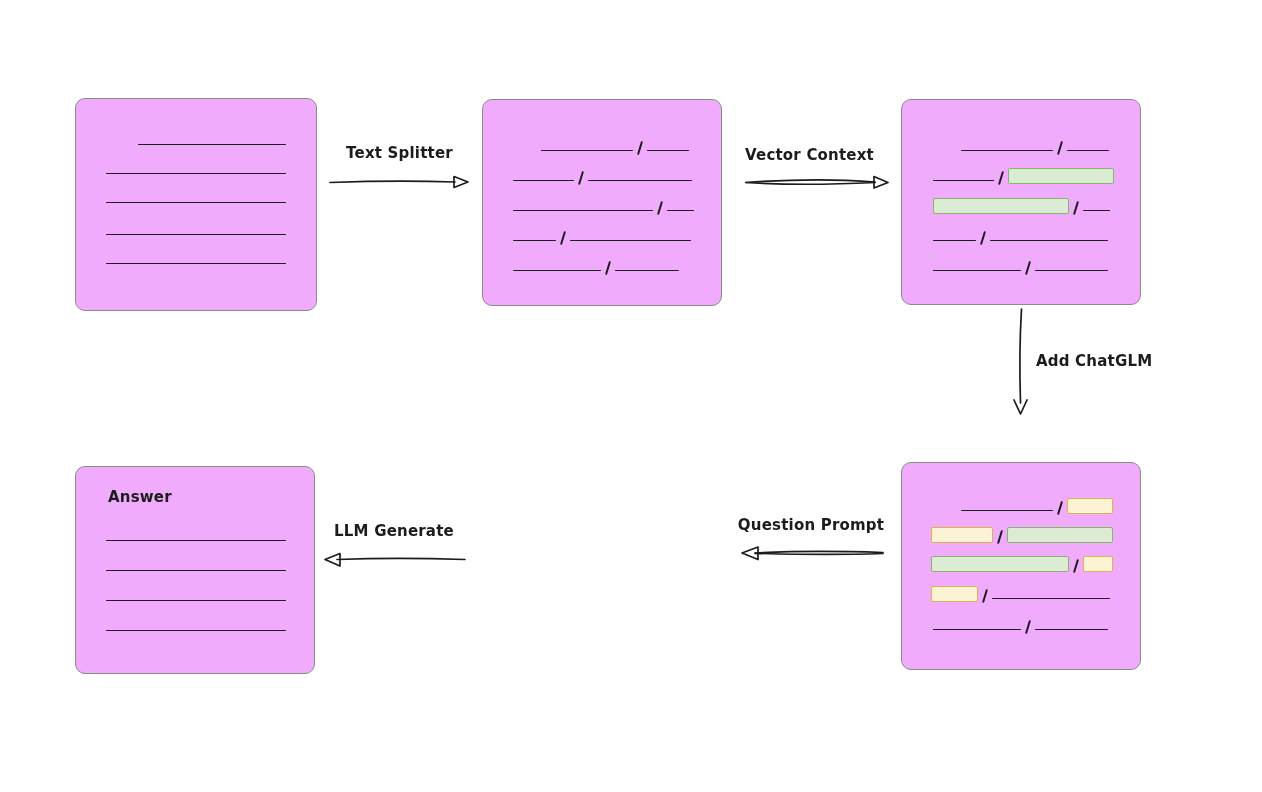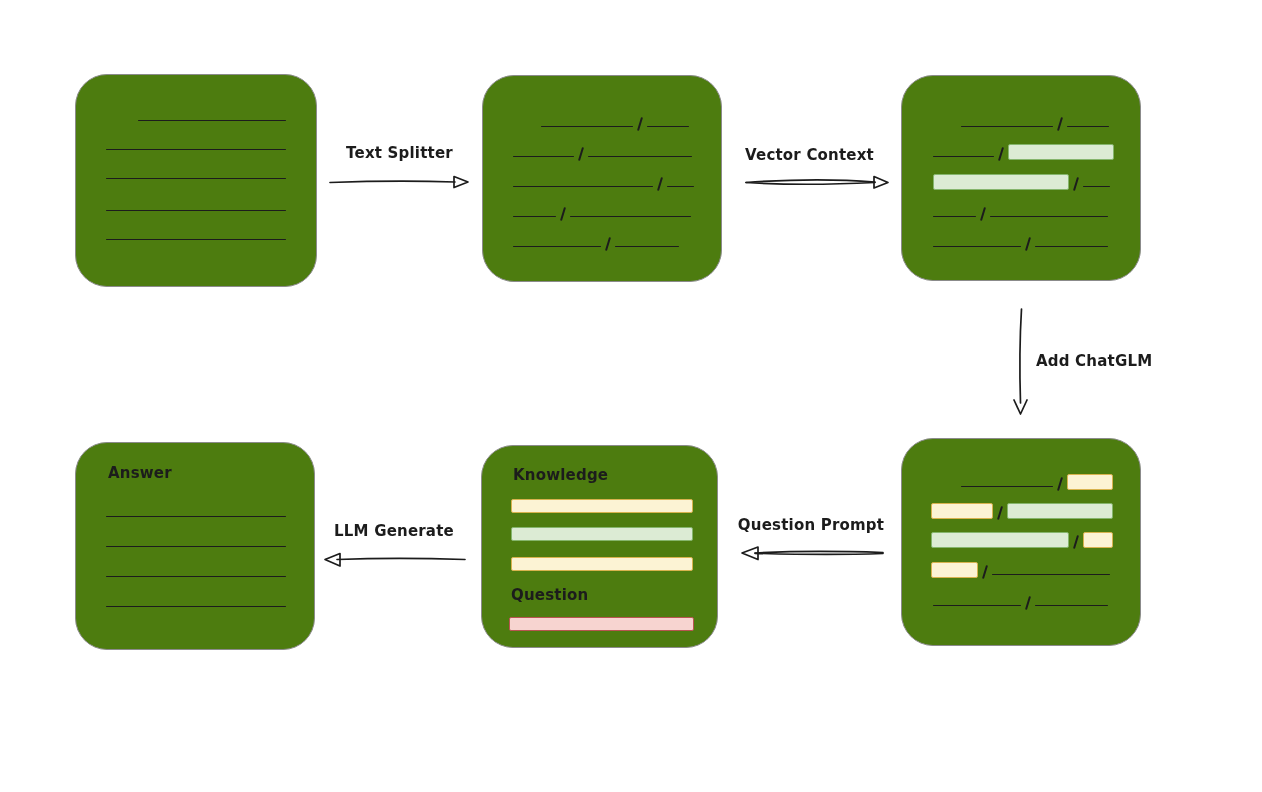--- a/index.html
+++ b/index.html
@@ -8,23 +8,24 @@
     width: 1262px;
     height: 792px;
     background: var(--background, #fff);
     font-family: "DejaVu Sans", "Liberation Sans", sans-serif;
     color: var(--ink, #1c1c1c);
     overflow: hidden;
   }
   .box {
     position: absolute;
     border: 1.4px solid var(--box-border, #8b8b8b);
-    border-radius: 32px;
-    background: #4d7c0f;
+    border-radius: 10px;
+    background: #f0abfc;
     box-sizing: border-box;
+    margin-top: 24px;
   }
   .row {
     position: absolute;
     display: flex;
     align-items: flex-end;
     height: 16px;
   }
   .seg-line {
     height: 0;
     border-top: 1.7px solid var(--ink, #1c1c1c);
@@ -186,36 +187,20 @@
         <div class="seg-slash"></div>
         <div class="seg-line" style="width: 118px;"></div>
       </div>
       <div class="row" style="left: 31px; top: 152px;">
         <div class="seg-line" style="width: 88px;"></div>
         <div class="seg-slash"></div>
         <div class="seg-line" style="width: 73px;"></div>
       </div>
     </div>
 
-  <div class="box" style="left:481px; top:445px; width:237px; height:203px;">
-    <div class="inner-label" style="left:31px; top:20px;">Knowledge</div>
-    <div class="inner-label" style="left:29px; top:140px;">Question</div>
-  <div class="row" style="left: 29px; top: 49px;">
-        <div class="seg-chip chip-yellow" style="width: 182px; height: 14px;"></div>
-      </div>
-      <div class="row" style="left: 29px; top: 77px;">
-        <div class="seg-chip chip-green" style="width: 182px; height: 14px;"></div>
-      </div>
-      <div class="row" style="left: 29px; top: 107px;">
-        <div class="seg-chip chip-yellow" style="width: 182px; height: 14px;"></div>
-      </div>
-      <div class="row" style="left: 27px; top: 167px;">
-        <div class="seg-chip chip-red" style="width: 185px; height: 14px;"></div>
-      </div>
-    </div>
 
   <div class="box" style="left:75px; top:442px; width:240px; height:208px;">
     <div class="inner-label" style="left:32px; top:21px;">Answer</div>
   <div class="row" style="left: 30px; top: 59px;">
         <div class="seg-line" style="width: 180px;"></div>
       </div>
       <div class="row" style="left: 30px; top: 89px;">
         <div class="seg-line" style="width: 180px;"></div>
       </div>
       <div class="row" style="left: 30px; top: 119px;">

